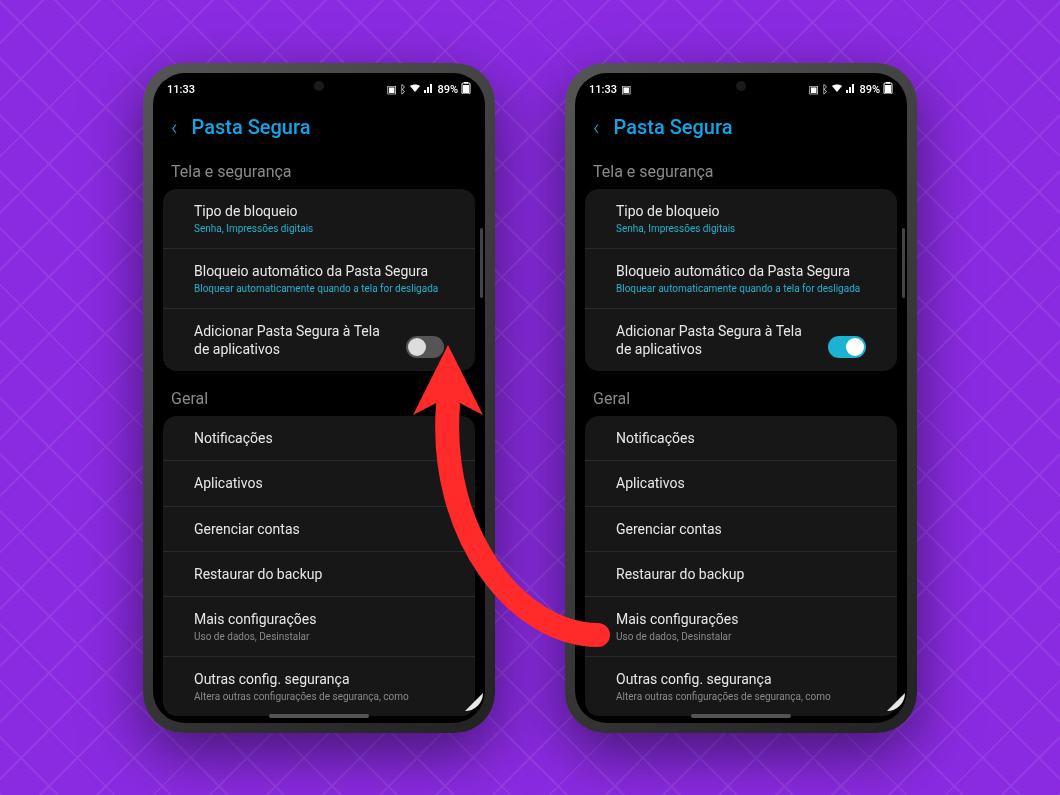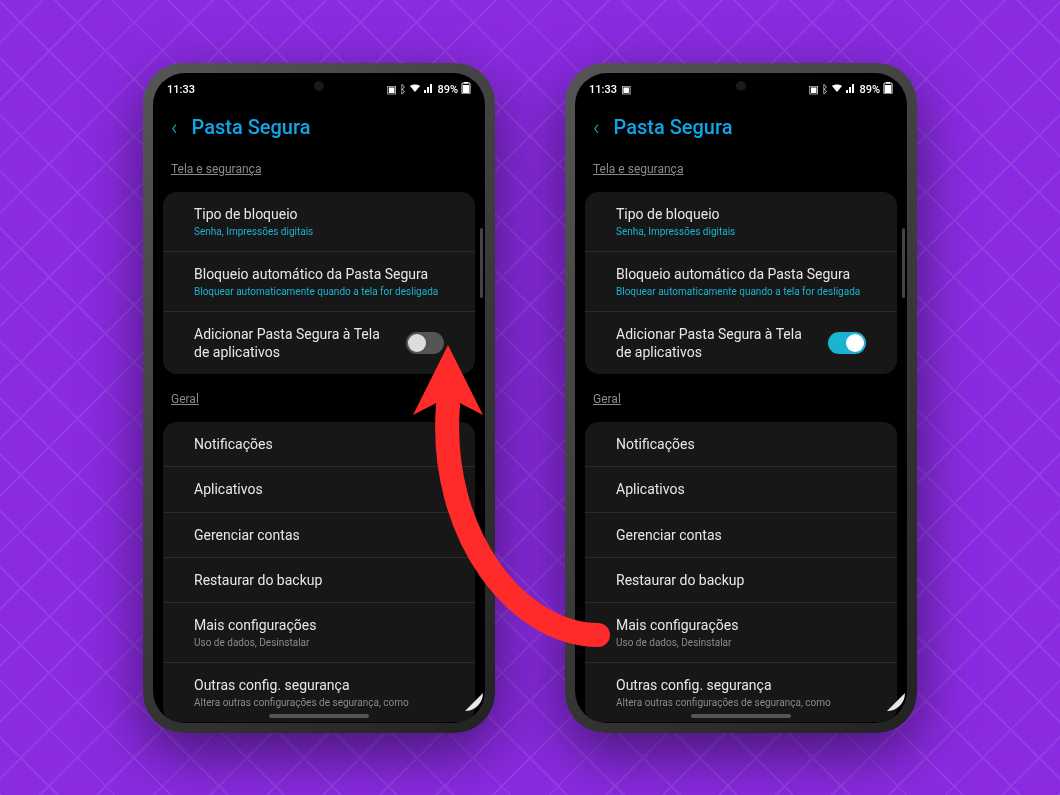--- a/index.html
+++ b/index.html
@@ -79,23 +79,22 @@
       font-weight: 300;
     }
     .title {
       color: #0ea5e9;
       font-size: 20px;
       font-weight: 500;
     }
     .content { padding: 0 10px; }
     .section-label {
       color: #8a8a8a;
-      font-size: 12px;
-      padding: 6px 8px 16px;
-      text-decoration: underline;
+      font-size: 16px;
+      padding: 6px 8px 8px;
     }
     .card {
       background: #171717;
       border-radius: 14px;
       overflow: hidden;
       margin-bottom: 12px;
     }
     .row {
       padding: 13px 31px;
       border-bottom: 1px solid #2a2a2a;
@@ -109,21 +108,21 @@
     }
     .row-sub {
       color: #1bb3d1;
       font-size: 10px;
       margin-top: 2px;
       line-height: 1.3;
     }
     .row-sub.gray { color: #8a8a8a; }
     .toggle-row {
       display: flex;
-      align-items: center;
+      align-items: flex-end;
       justify-content: space-between;
       gap: 12px;
     }
     .toggle-text { flex: 1; }
     .toggle {
       width: 38px;
       height: 22px;
       border-radius: 11px;
       position: relative;
       flex-shrink: 0;

